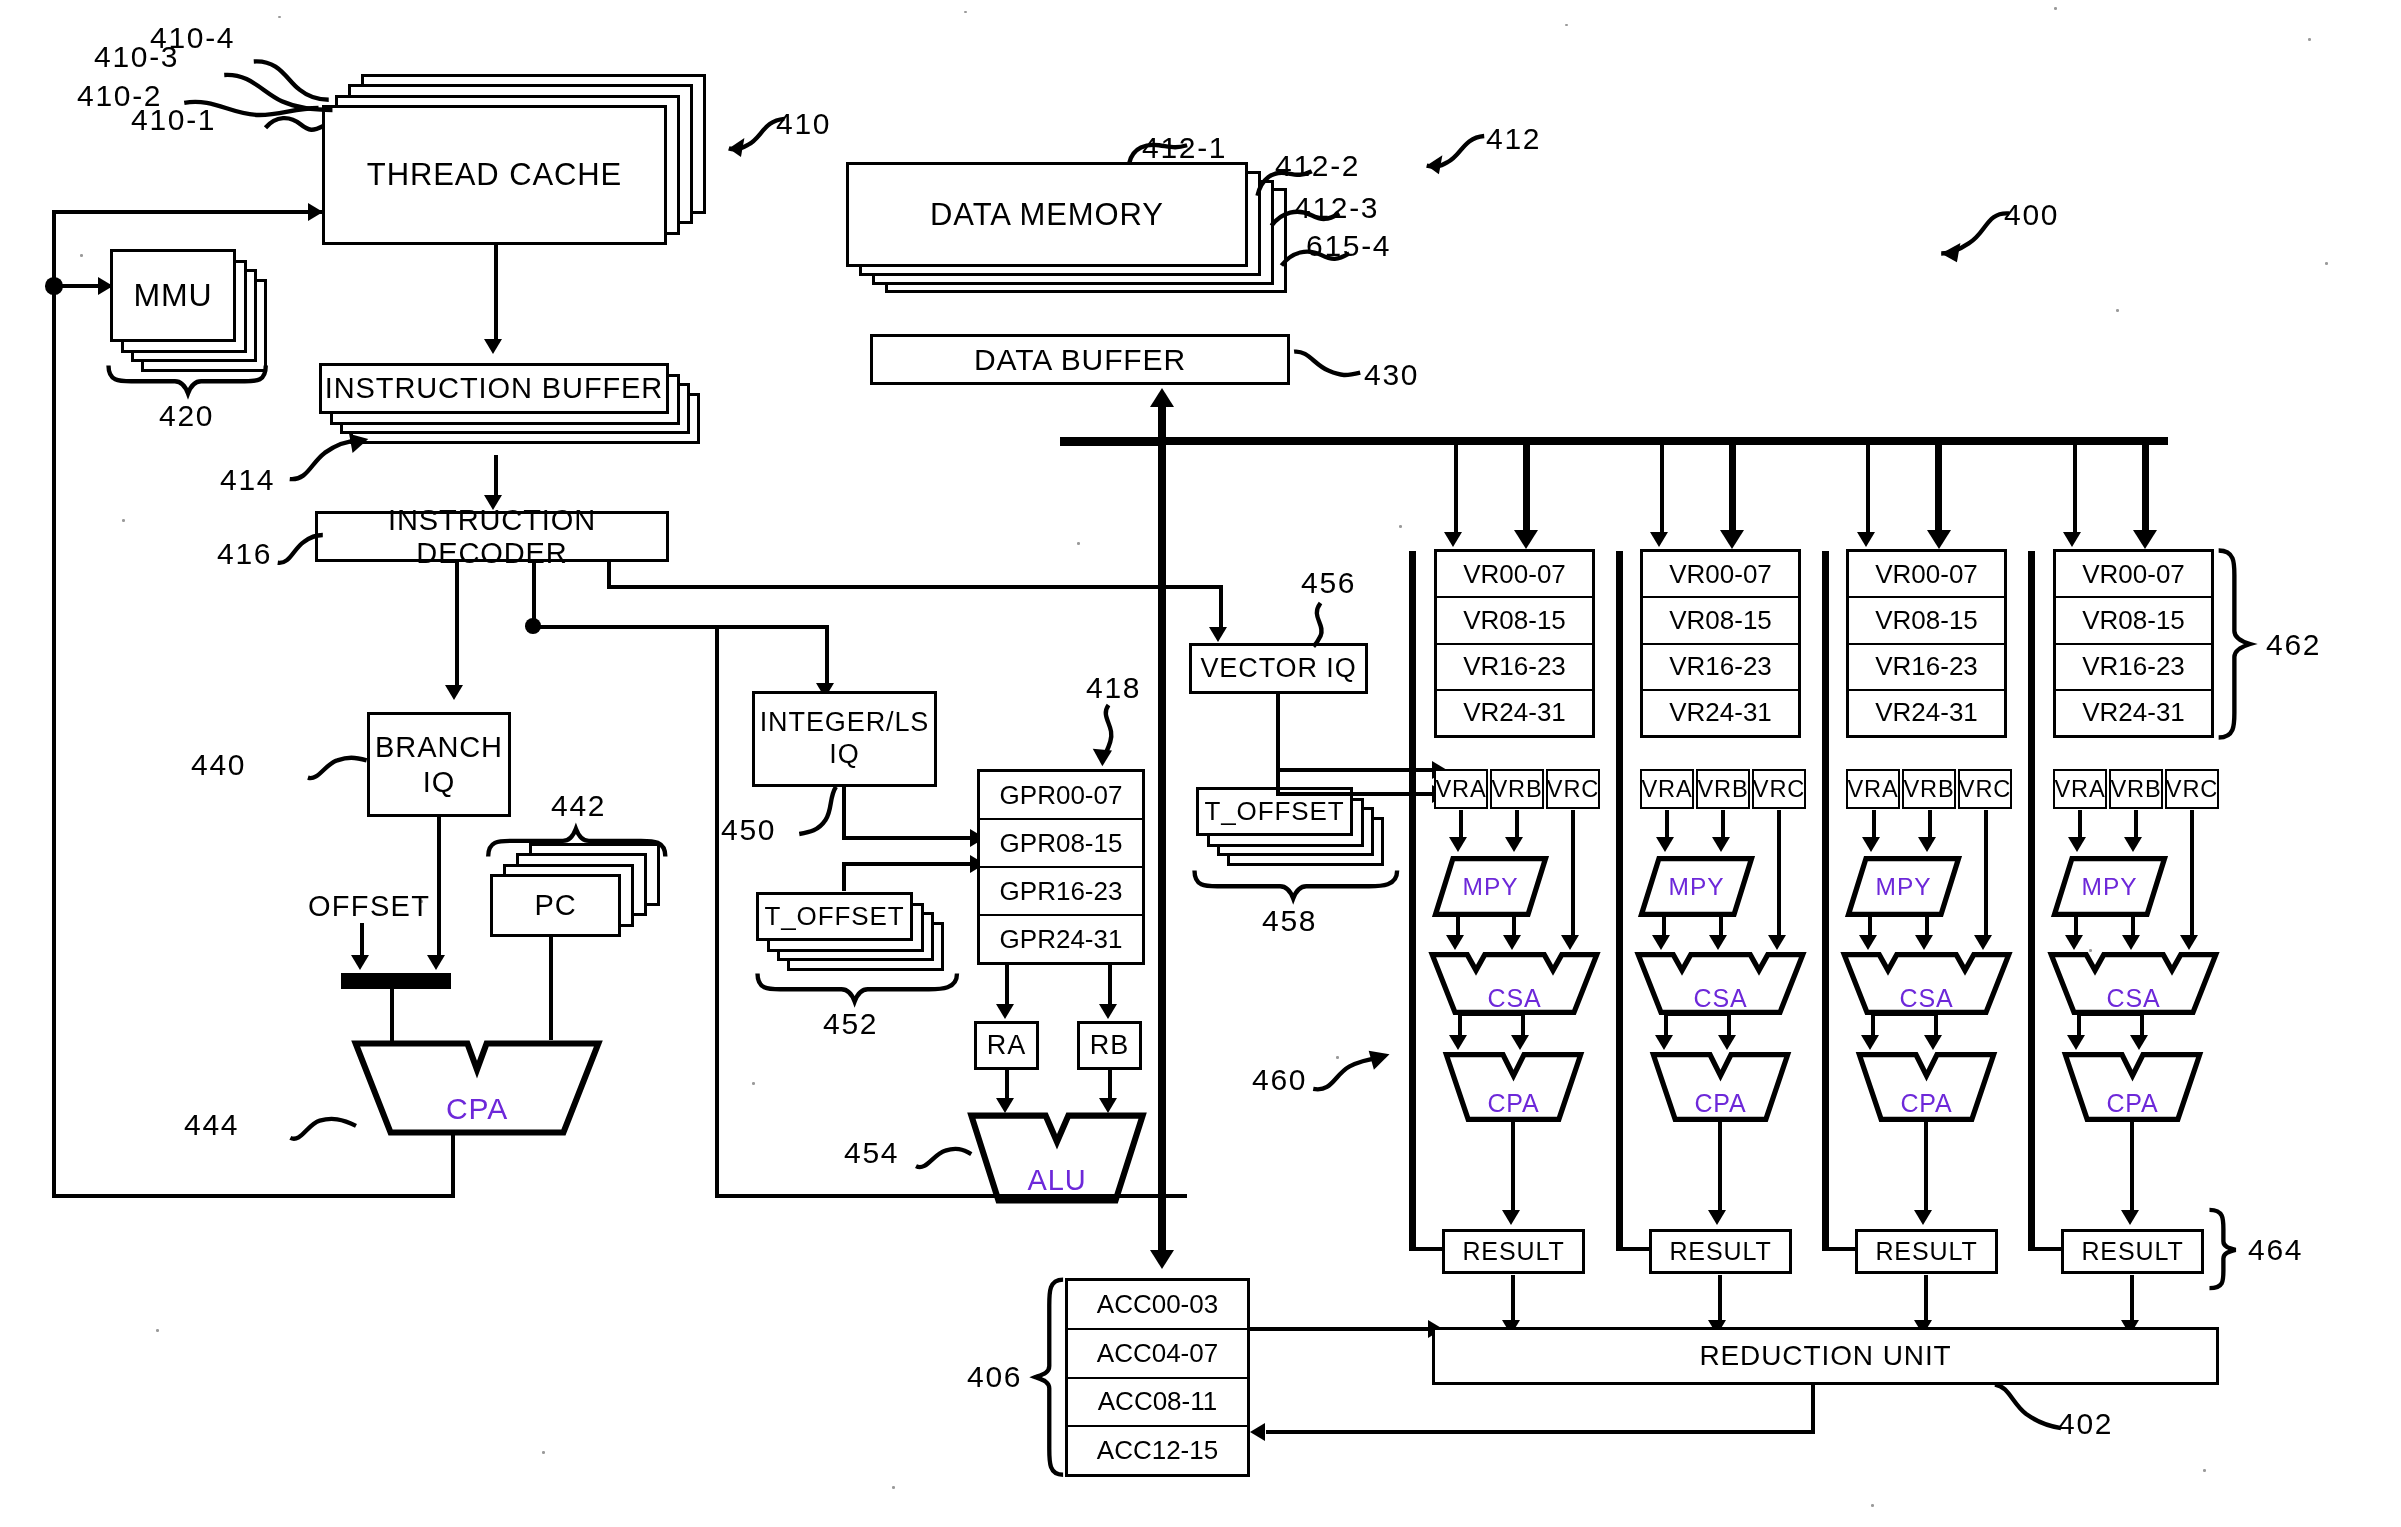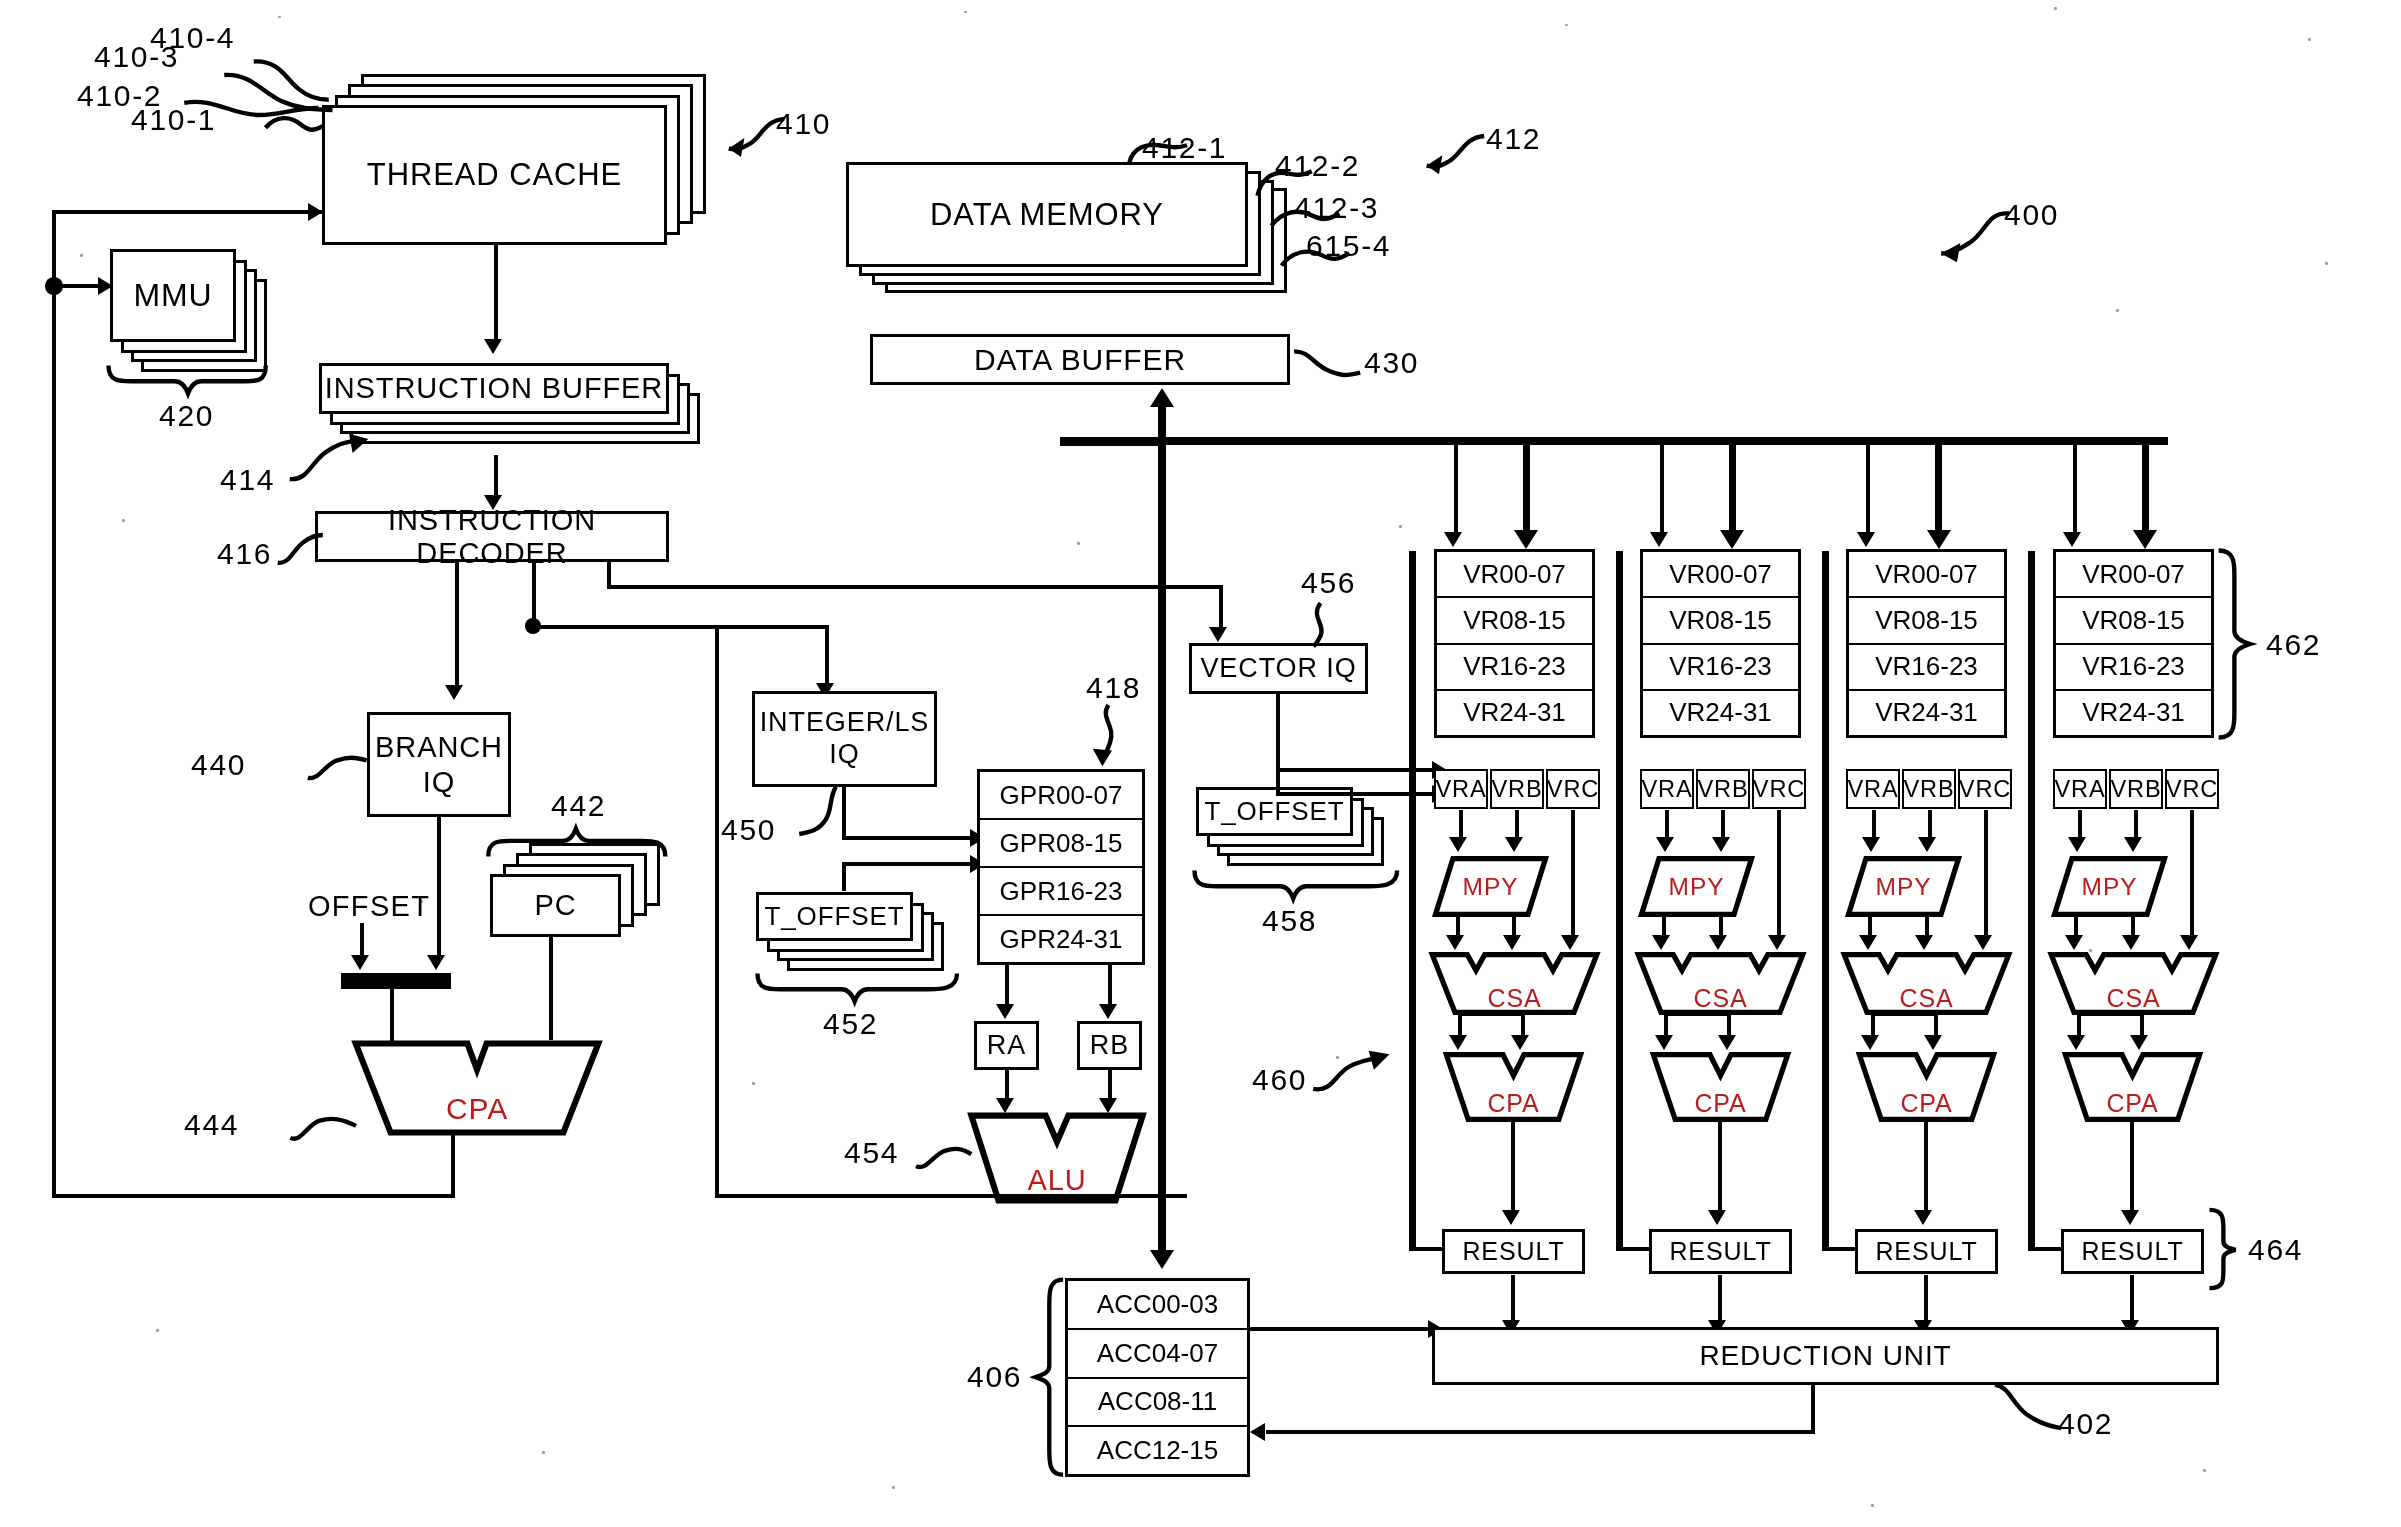--- a/index.html
+++ b/index.html
@@ -41,21 +41,21 @@
   .regfile{position:absolute;border:3.5px solid #000;background:#fff;box-sizing:border-box;display:flex;flex-direction:column;}
   .regfile .cell{flex:1;border-bottom:2.6px solid #000;display:flex;align-items:center;justify-content:center;
        font-size:26px;letter-spacing:0px;box-sizing:border-box;}
   .regfile .cell:last-child{border-bottom:none;}
 
   
   .trap{position:absolute;}
   .trap svg{display:block;overflow:visible;}
   .trap .tl{position:absolute;left:0;top:0;width:100%;height:100%;
        display:flex;align-items:flex-end;justify-content:center;pointer-events:none;}
-  .trap .tl span{color:#b91c1c;letter-spacing:0.9px;}
+  .trap .tl span{color:#6d28d9;letter-spacing:0.9px;}
   svg.ink{position:absolute;overflow:visible;}
   svg.ink path, svg.ink line, svg.ink polyline{fill:none;stroke:#000;}
 
   .speckle{position:absolute;width:2.6px;height:2.6px;background:#9a9a9a;border-radius:50%;}
 </style>
 </head>
 <body>
 
 <div id="stage">
 
@@ -152,21 +152,21 @@
     <polygon points="34,42 52,30 48,52" fill="#000" stroke="none"></polygon>
   </svg>
   <div class="lbl refnum" style="left:1486px;top:122px;">412</div>
 
   <div class="box" style="left:870px;top:334px;width:420px;height:51px;font-size:30px;">
     <span>DATA BUFFER</span>
   </div>
   <svg class="ink" style="left:1292px;top:343px;width:79px;height:40px;" viewBox="0 0 90 46" width="79" height="40">
     <path d="M2,10 C18,8 26,26 42,32 C56,38 62,38 78,34" stroke-width="5"></path>
   </svg>
-  <div class="lbl refnum" style="left:1364px;top:346px;">430</div>
+  <div class="lbl refnum" style="left:1364px;top:358px;">430</div>
 
   <svg class="ink" style="left:1906px;top:203px;width:114px;height:61px;" viewBox="0 0 130 70" width="114" height="61">
     <path d="M118,12 C92,10 92,34 72,46 C60,54 50,58 40,58" stroke-width="5"></path>
     <polygon points="40,58 62,46 58,68" fill="#000" stroke="none"></polygon>
   </svg>
   <div class="lbl refnum" style="left:2004px;top:198px;">400</div>
 
   <div class="stack" style="left:110px;top:249px;width:175px;height:96px;">
     <div class="sheet" style="left:31px;top:30px;width:126px;height:93px;"></div>
     <div class="sheet" style="left:21px;top:20px;width:126px;height:93px;"></div>

